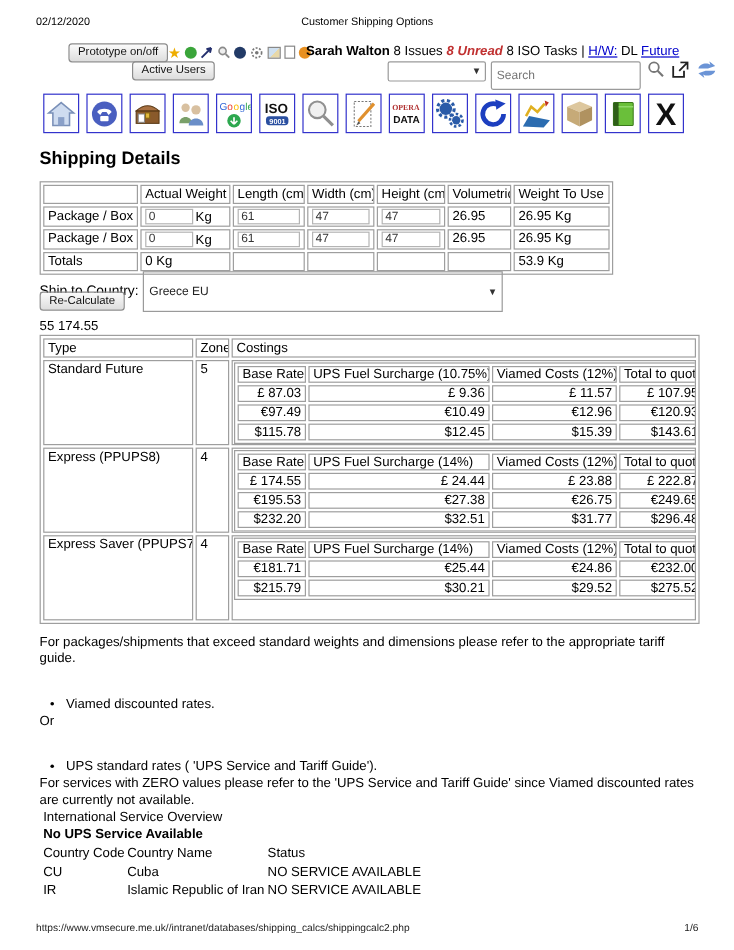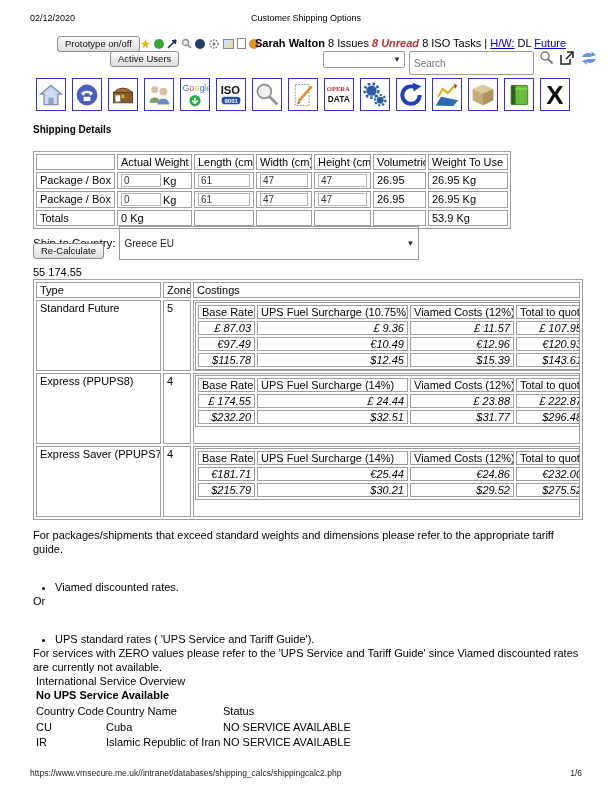--- a/index.html
+++ b/index.html
@@ -42,21 +42,21 @@
   .chev { font-size:8px; color:#333; }
 
   
   #toolbar { position:absolute; left:36px; top:78px; display:flex; gap:6px; }
   .tool { width:30px; height:33px; border:1px solid #3333cc; background:#fff;
           display:flex; align-items:center; justify-content:center; cursor:pointer; }
   .tool svg { display:block; }
   .tool .xletter { font-size:26px; font-weight:bold; color:#111; line-height:26px; }
 
   
-  #shipping-heading { position:absolute; left:33px; top:124px; font-size:10px; font-weight:bold; }
+  #shipping-heading { position:absolute; left:33px; top:124px; font-size:15px; font-weight:bold; }
 
   
   table.tbl { border-collapse:separate; border-spacing:2px; border:1px solid #9e9e9e;
               table-layout:fixed; background:#fff; }
   table.tbl th, table.tbl td { border:1px solid #9e9e9e; padding:1px 3px; font-size:11px;
               font-weight:normal; text-align:left; vertical-align:top; white-space:nowrap;
               overflow:hidden; }
 
   #ship-table { position:absolute; left:33px; top:151px; width:464px; }
   #ship-table td { height:16px; }
@@ -73,21 +73,21 @@
 
   #quote-summary { position:absolute; left:33px; top:266px; font-size:11px; }
 
   #costings-table { position:absolute; left:33px; top:279px; width:540px; }
   #costings-table td.head { height:15px; }
   #costings-table td.body { height:71px; }
   table.inner { border-collapse:separate; border-spacing:2px; border:1px solid #9e9e9e;
                 table-layout:fixed; width:382px; margin:0; }
   table.inner td { border:1px solid #9e9e9e; padding:0 3px; font-size:11px; height:14px;
                    white-space:nowrap; overflow:hidden; }
-  table.inner td.val { text-align:right;font-style:italic; }
+  table.inner td.val { text-align:right; }
 
   
   #notes { position:absolute; left:33px; top:528px; width:548px; font-size:11px; line-height:14px; }
   #notes p.note { margin:0; }
   #notes ul { margin:24px 0 0 22px; }
   #notes ul li { margin:0; }
   .or-line { margin-top:32px; }
   .zero-note { margin-top:38px; }
   .so-title { margin-top:9px; padding-left:3px; }
   .so-sub { font-weight:bold; margin-top:4px; padding-left:3px; }
@@ -408,20 +408,26 @@
                   <td>Base Rate</td>
                   <td>UPS Fuel Surcharge (14%)</td>
                   <td>Viamed Costs (12%)</td>
                   <td>Total to quote</td>
                 </tr>
           <tr>
                   <td class="val">£ 174.55</td>
                   <td class="val">£ 24.44</td>
                   <td class="val">£ 23.88</td>
                   <td class="val">£ 222.87</td>
+                </tr>
+          <tr>
+                  <td class="val">€195.53</td>
+                  <td class="val">€27.38</td>
+                  <td class="val">€26.75</td>
+                  <td class="val">€249.65</td>
                 </tr>
           <tr>
                   <td class="val">$232.20</td>
                   <td class="val">$32.51</td>
                   <td class="val">$31.77</td>
                   <td class="val">$296.48</td>
                 </tr>
         </tbody>
             </table>
       </td>

